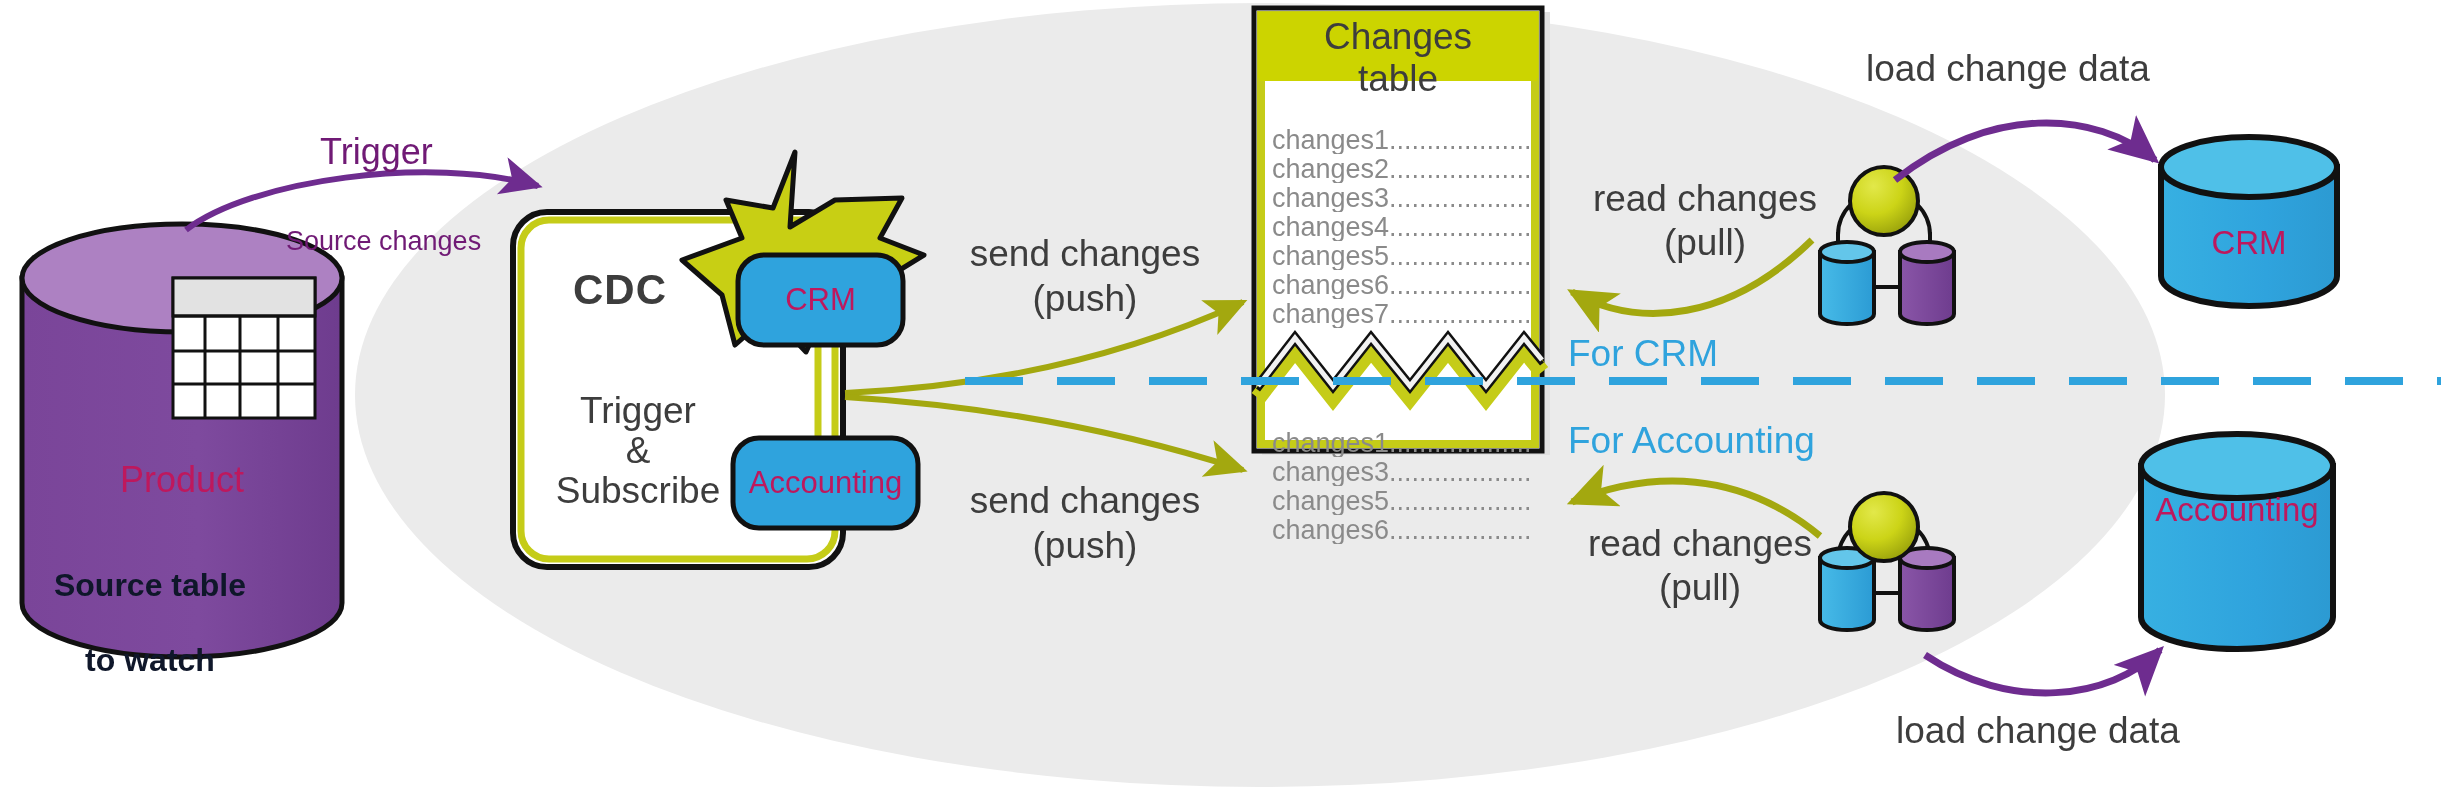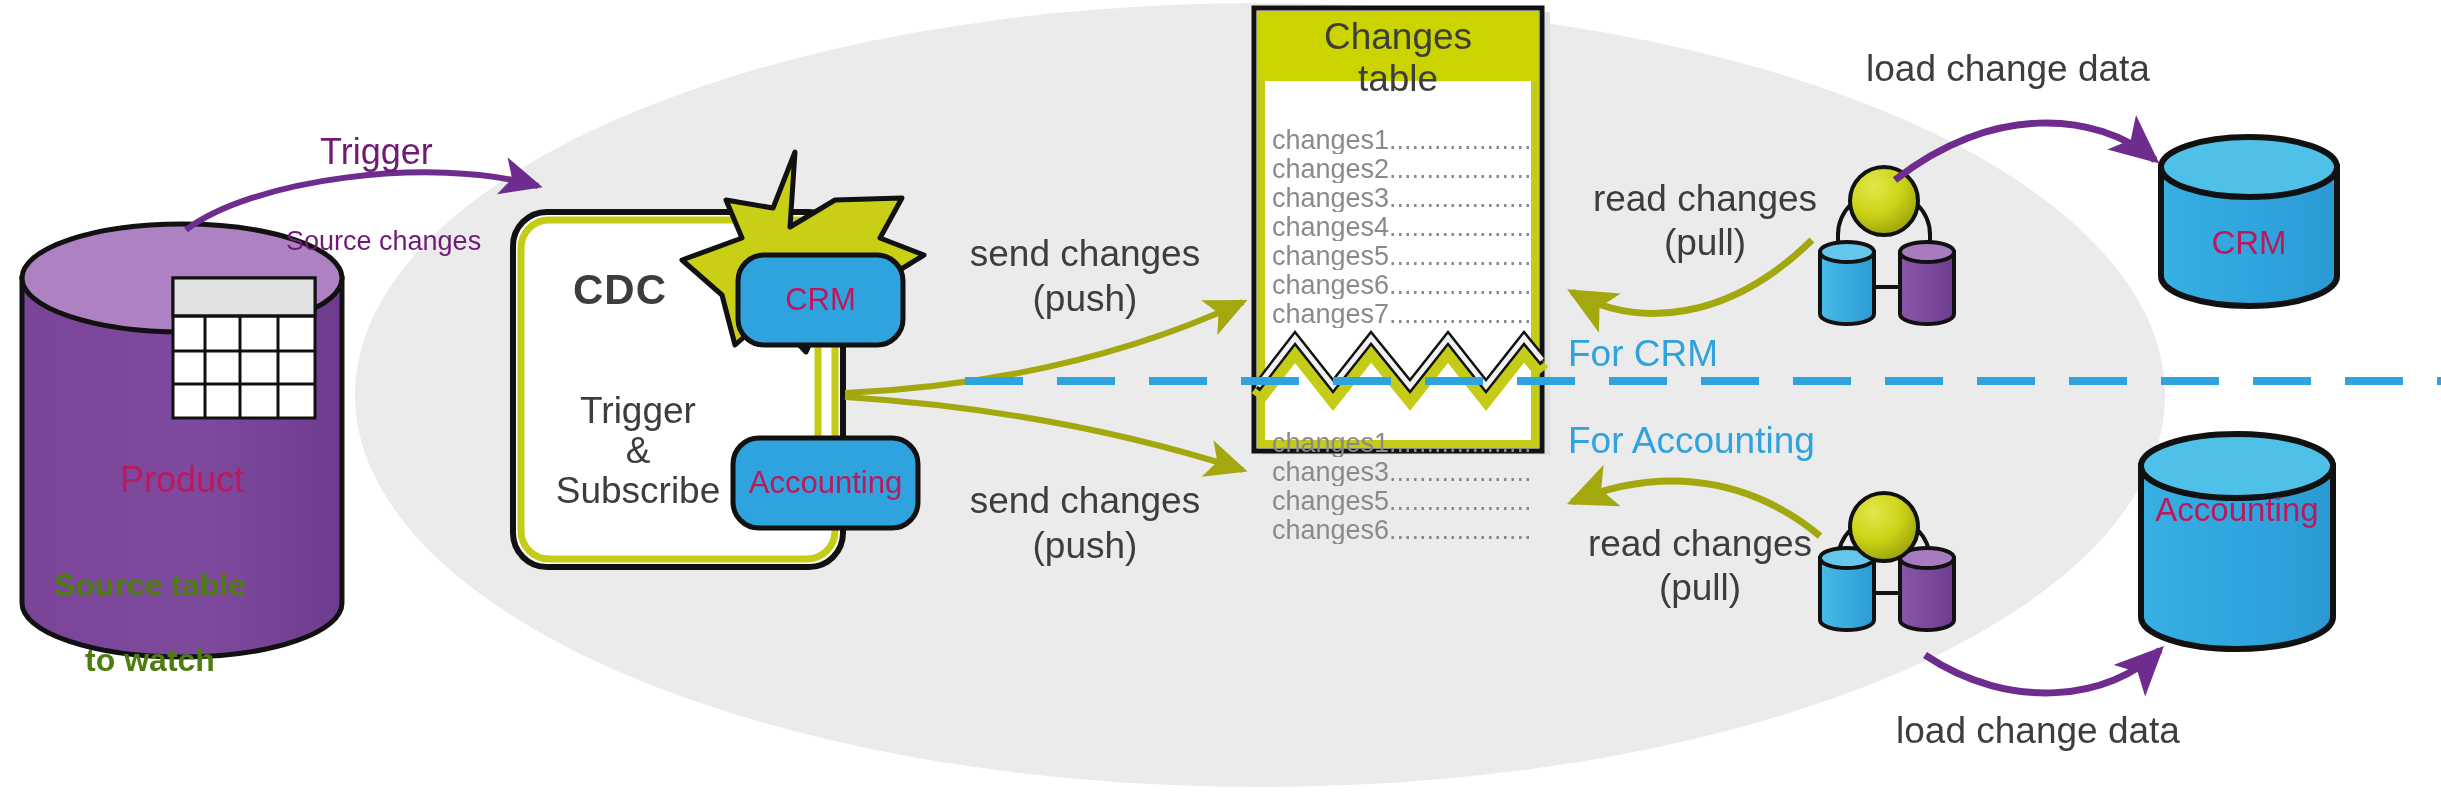--- a/index.html
+++ b/index.html
@@ -1,20 +1,20 @@
 <!DOCTYPE html>
 <html><head>
 <meta charset="utf-8">
 <style>
   html,body{margin:0;padding:0;background:#ffffff;}
   body{width:2441px;height:795px;font-family:"Liberation Sans",sans-serif;overflow:hidden;}
   #stage{position:relative;width:2441px;height:795px;background:#fff;}
   #stage svg.layer{position:absolute;left:0;top:0;width:2441px;height:795px;overflow:visible;}
   .txt{position:absolute;white-space:pre;line-height:1.12;}
-  .purple-bold{color:#4d7c0f;font-weight:bold;}
+  .purple-bold{color:#0f172a;font-weight:bold;}
   .purple{color:#701a75;}
   .dark{color:#3d3d3d;}
   .blue-ital{color:#2fa3dd;}
   .white{color:#be185d;}
   .ctr{text-align:center;}
 </style>
 </head>
 <body>
 
 <div id="stage">

